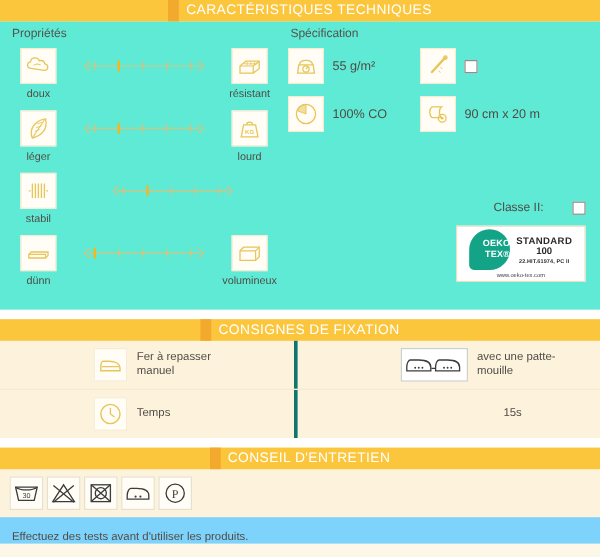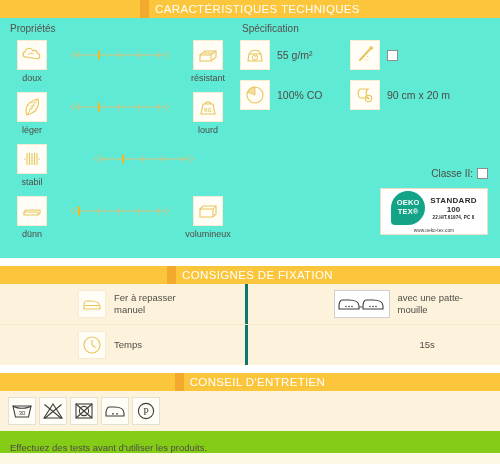--- a/index.html
+++ b/index.html
@@ -57,33 +57,33 @@
   .spec-item .iconbox{margin-right:7px;}
   .spec-txt{font-size:10.5px;color:#4f4c46;white-space:nowrap;}
   .spec-col-a{width:110px;}
   .checkbox{
     width:11px;height:11px;border:1.4px solid #8e8d88;background:#fff;box-sizing:border-box;
     display:inline-block;
   }
 
   
   .classe{
-    position:absolute;right:12px;top:150px;display:flex;align-items:center;gap:4px;
+    position:absolute;right:12px;top:150px;display:flex;align-items:center;gap:24px;
   }
   .classe-lbl{font-size:10px;color:#4f4c46;}
   .oeko{
     position:absolute;right:12px;top:170px;
     width:108px;height:47px;background:#ffffff;border:1px solid #eadfc3;
     display:flex;flex-direction:column;align-items:center;justify-content:center;
     box-sizing:border-box;
   }
   .oeko-top{display:flex;align-items:center;gap:5px;}
   .oeko-badge{
     width:34px;height:34px;border-radius:50% 50% 50% 4px;background:#13a387;
-    color:#fff;display:flex;flex-direction:column;align-items:center;justify-content:center;
+    color:#fff;display:flex;flex-direction:column;align-items:flex-end;justify-content:center;
     font-size:7.5px;font-weight:bold;line-height:8.5px;letter-spacing:.2px;
   }
   .oeko-std{text-align:center;}
   .oeko-std .l1{font-size:8px;font-weight:bold;color:#2b2b2b;letter-spacing:.3px;line-height:9px;}
   .oeko-std .l2{font-size:8px;font-weight:bold;color:#2b2b2b;line-height:9px;}
   .oeko-std .l3{font-size:4.6px;font-weight:bold;color:#2b2b2b;letter-spacing:.1px;margin-top:1px;}
   .oeko-url{font-size:4.8px;color:#3b3b3b;margin-top:3px;}
 
   
   .fix-body{background:#fdf3dd;}
@@ -102,21 +102,21 @@
     display:flex;align-items:center;justify-content:center;box-sizing:border-box;
   }
 
   
   .care-body{background:#fdf3dd;padding:6px 0 6px 8px;}
   .care-icons{display:flex;gap:3px;}
   .care-box{
     width:28px;height:28px;background:#fffdf5;border:1px solid #e6e0d0;
     display:flex;align-items:center;justify-content:center;box-sizing:border-box;
   }
-  .footnote{font-size:9.5px;color:#4f4c46;padding:11px 0 0 10px;background:#84cc16;}
+  .footnote{font-size:9.5px;color:#4f4c46;padding:11px 0 0 10px;background:#7dd3fc;}
 
   .gapwhite{height:8px;background:#ffffff;}
 </style>
 </head>
 <body>
 
 <div class="page">
 
   <div class="banner">
     <div class="tab"></div>

